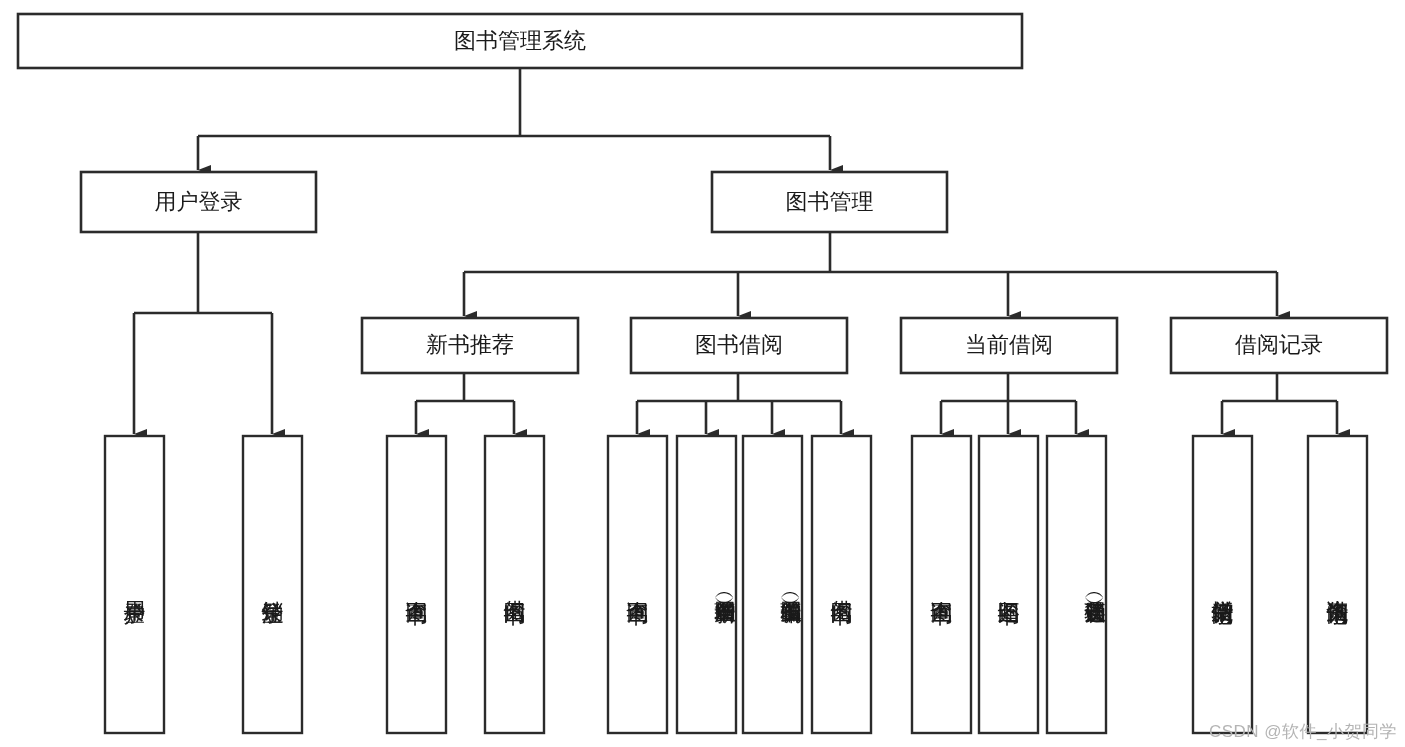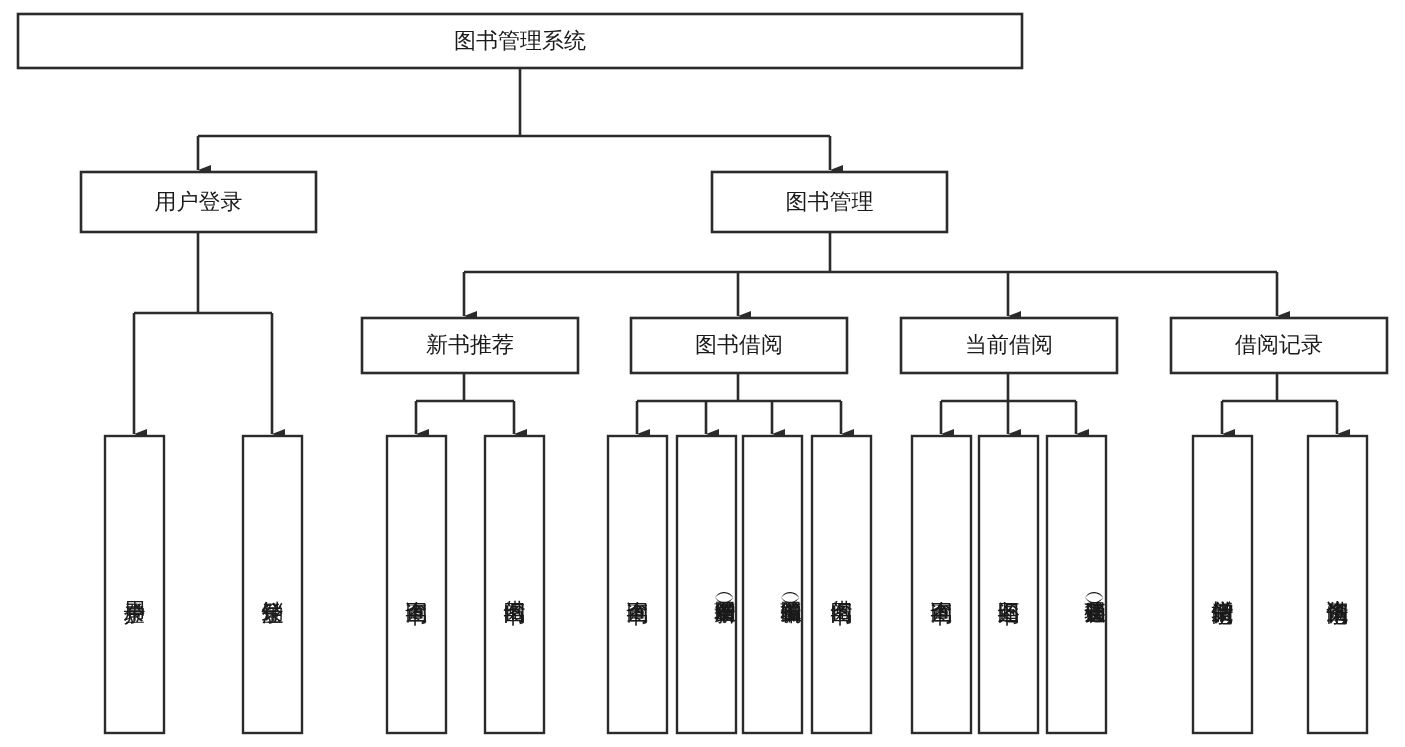--- a/index.html
+++ b/index.html
@@ -221,14 +221,15 @@
   <div class="vlabel tall" style="left:743px; top:440px; width:59px; height:290px; align-items:flex-start;">编辑图书（管理员）</div>
   <div class="vlabel" style="left:812px; top:436px; width:59px; height:297px;">借阅图书</div>
 
   <div class="vlabel" style="left:912px; top:436px; width:59px; height:297px;">查询图书</div>
   <div class="vlabel" style="left:979px; top:436px; width:59px; height:297px;">归还图书</div>
   <div class="vlabel tall" style="left:1047px; top:440px; width:59px; height:290px; align-items:flex-start;">确认归还（管理员）</div>
 
   <div class="vlabel" style="left:1193px; top:436px; width:59px; height:297px;">新增借阅记录</div>
   <div class="vlabel" style="left:1308px; top:436px; width:59px; height:297px;">查询借阅记录</div>
 
+  <div class="watermark">CSDN @软件_小贺同学</div>
 
 </div>
 
 </body></html>

